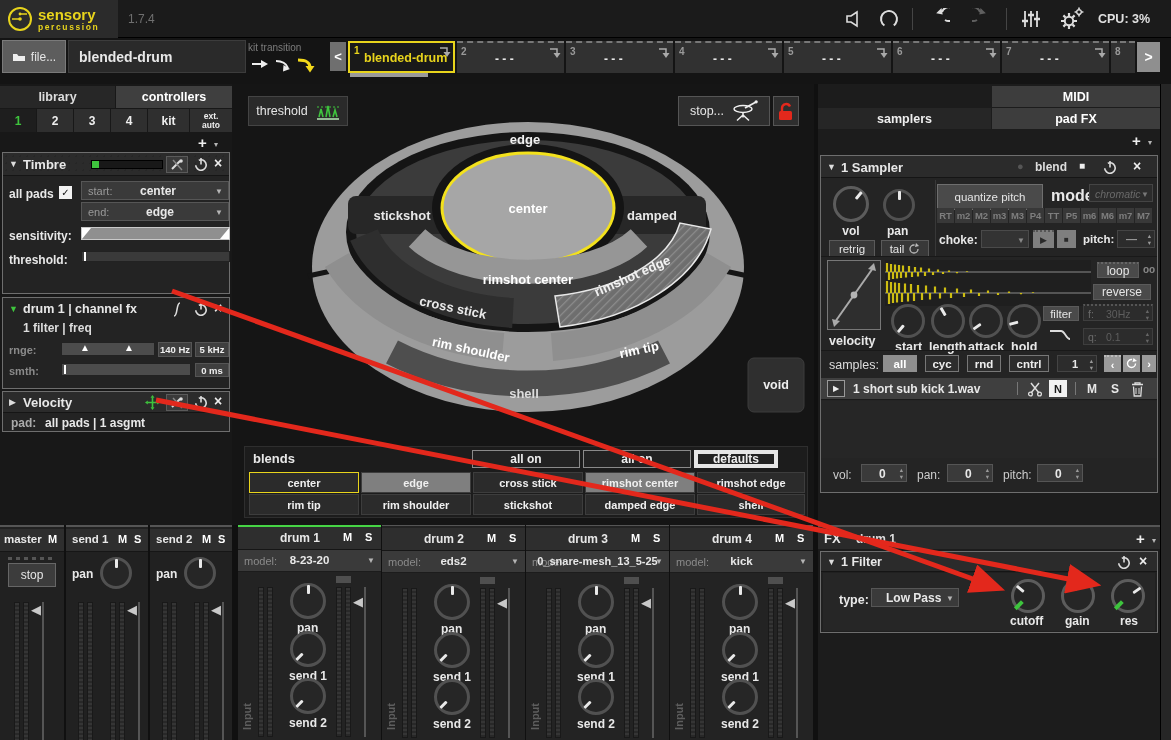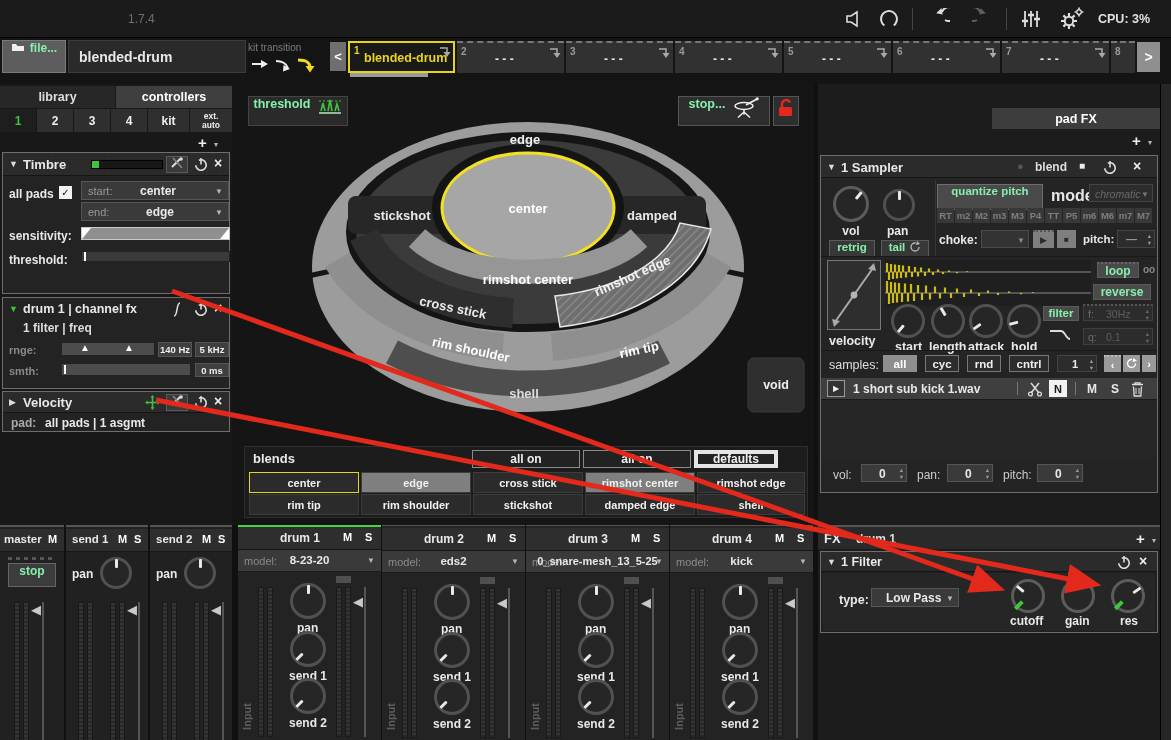--- a/index.html
+++ b/index.html
@@ -2,21 +2,21 @@
 <html><head>
 <meta charset="utf-8">
 <style>
 *{box-sizing:border-box;margin:0;padding:0}
 html,body{background:#000;font-family:"Liberation Sans","DejaVu Sans",sans-serif}
 #app{position:relative;width:1171px;height:740px;background:#101010;overflow:hidden}
 .bx{position:absolute}
 .t{position:absolute;white-space:nowrap;color:#e8e8e8}
 .c{display:flex;align-items:center;justify-content:center}
 .b{font-weight:bold}
-.btn{background:#3a3a3a;border:1px solid #5a5a5a;color:#86efac;font-weight:bold;display:flex;align-items:flex-start;justify-content:center}
+.btn{background:#3a3a3a;border:1px solid #5a5a5a;color:#e5e5e5;font-weight:normal;display:flex;align-items:center;justify-content:center}
 .panel{background:#232323;border:1px solid #6e6e6e}
 .phead{position:absolute;left:0;top:0;right:0;height:23px;background:#2b2b2b;border-bottom:1px solid #151515}
 .knob{position:absolute;border-radius:50%;background:#262626;border:3px solid #515151}
 .knob .ptr{position:absolute;inset:-3px}
 .knob .ptr::before{content:"";position:absolute;left:50%;top:2px;width:3px;height:9px;margin-left:-1.5px;background:#e9e9e9;border-radius:1px}
 .knob .gt{position:absolute;inset:-3px;transform:rotate(-135deg)}
 .knob .gt::before{content:"";position:absolute;left:50%;top:-1px;width:3.5px;height:10px;margin-left:-1.75px;background:#3ec43d}
 .vm{position:absolute;width:6px;background:repeating-linear-gradient(to bottom,#353535 0 2px,#282828 2px 4px);border:1px solid #191919}
 .ftrack{position:absolute;width:2px;background:#555}
 .fh{position:absolute;color:#c9c9c9;font-size:13px;line-height:13px}
@@ -31,20 +31,32 @@
 .dtex{background-image:radial-gradient(#262626 1px,transparent 1px);background-size:7px 7px}
 .blendcell{position:absolute;height:21px;background:#2b2b2b;border:1px solid #3d3d3d;color:#f0f0f0;font-weight:bold;font-size:11px;display:flex;align-items:center;justify-content:center}
 svg{display:block}
 </style>
 </head>
 <body>
 
 <div id="app">
 
   <div class="bx" style="left:0;top:0;width:1171px;height:38px;background:#1b1b1b;border-bottom:1px solid #000">
+    <div class="bx" style="left:0;top:0;width:118px;height:38px;background:#2b2b2b">
+      <span class="bx" style="left:6px;top:5px">
+        <svg width="28" height="28">
+            <circle cx="14" cy="14" r="11" fill="none" stroke="#e8d41c" stroke-width="2"></circle>
+            <path d="M6,14 H14 M14,9 H21" stroke="#e8d41c" stroke-width="1.5"></path>
+            <circle cx="14" cy="14" r="1.8" fill="#e8d41c"></circle>
+            <circle cx="14" cy="9" r="1.4" fill="#e8d41c"></circle>
+          </svg>
+      </span>
+      <span class="t b" style="left:38px;top:6px;font-size:15px;color:#e8d41c">sensory</span>
+      <span class="t b" style="left:38px;top:22px;font-size:8.5px;letter-spacing:1.6px;color:#e8d41c">percussion</span>
+    </div>
     <span class="t" style="left:128px;top:12px;font-size:12px;color:#6f6f6f">1.7.4</span>
     <span class="bx" style="left:843px;top:8px">
         <svg width="22" height="22">
           <path d="M14,4 L8,8 H4 V14 H8 L14,18 Z" fill="none" stroke="#ddd" stroke-width="1.6"></path>
         </svg>
       </span>
     <span class="bx" style="left:878px;top:8px">
         <svg width="22" height="22">
           <circle cx="11" cy="11" r="8" fill="none" stroke="#ddd" stroke-width="2" stroke-dasharray="40 11" transform="rotate(125 11 11)"></circle>
         </svg>
@@ -445,20 +457,26 @@
       <div class="blendcell" style="left:340px;top:47px;width:110px">
           <span>damped edge</span>
         </div>
       <div class="blendcell" style="left:452px;top:47px;width:108px">
           <span>shell</span>
         </div>
     </div>
   </div>
 
   <div class="bx" style="left:818px;top:84px;width:342px;height:656px;background:#1c1c1c">
+    <div class="bx c b" style="left:174px;top:2px;width:168px;height:21px;background:#3d3d3d;color:#fff;font-size:12.5px">
+        <span>MIDI</span>
+      </div>
+    <div class="bx c b" style="left:0;top:24px;width:173px;height:21px;background:#262626;color:#eee;font-size:12.5px">
+        <span>samplers</span>
+      </div>
     <div class="bx c b" style="left:174px;top:24px;width:168px;height:21px;background:#3d3d3d;color:#fff;font-size:12.5px">
         <span>pad FX</span>
       </div>
     <span class="t b" style="left:314px;top:48px;font-size:15px;color:#eee">+</span>
     <span class="t car" style="left:330px;top:54px">▾</span>
 
     <div class="panel bx" style="left:2px;top:71px;width:338px;height:338px;background:#242424">
       <div class="phead" style="height:22px">
         <span class="t" style="left:6px;top:6px;font-size:9px;color:#ddd">▼</span>
         <span class="t b" style="left:20px;top:4px;font-size:13px">1 Sampler</span>

